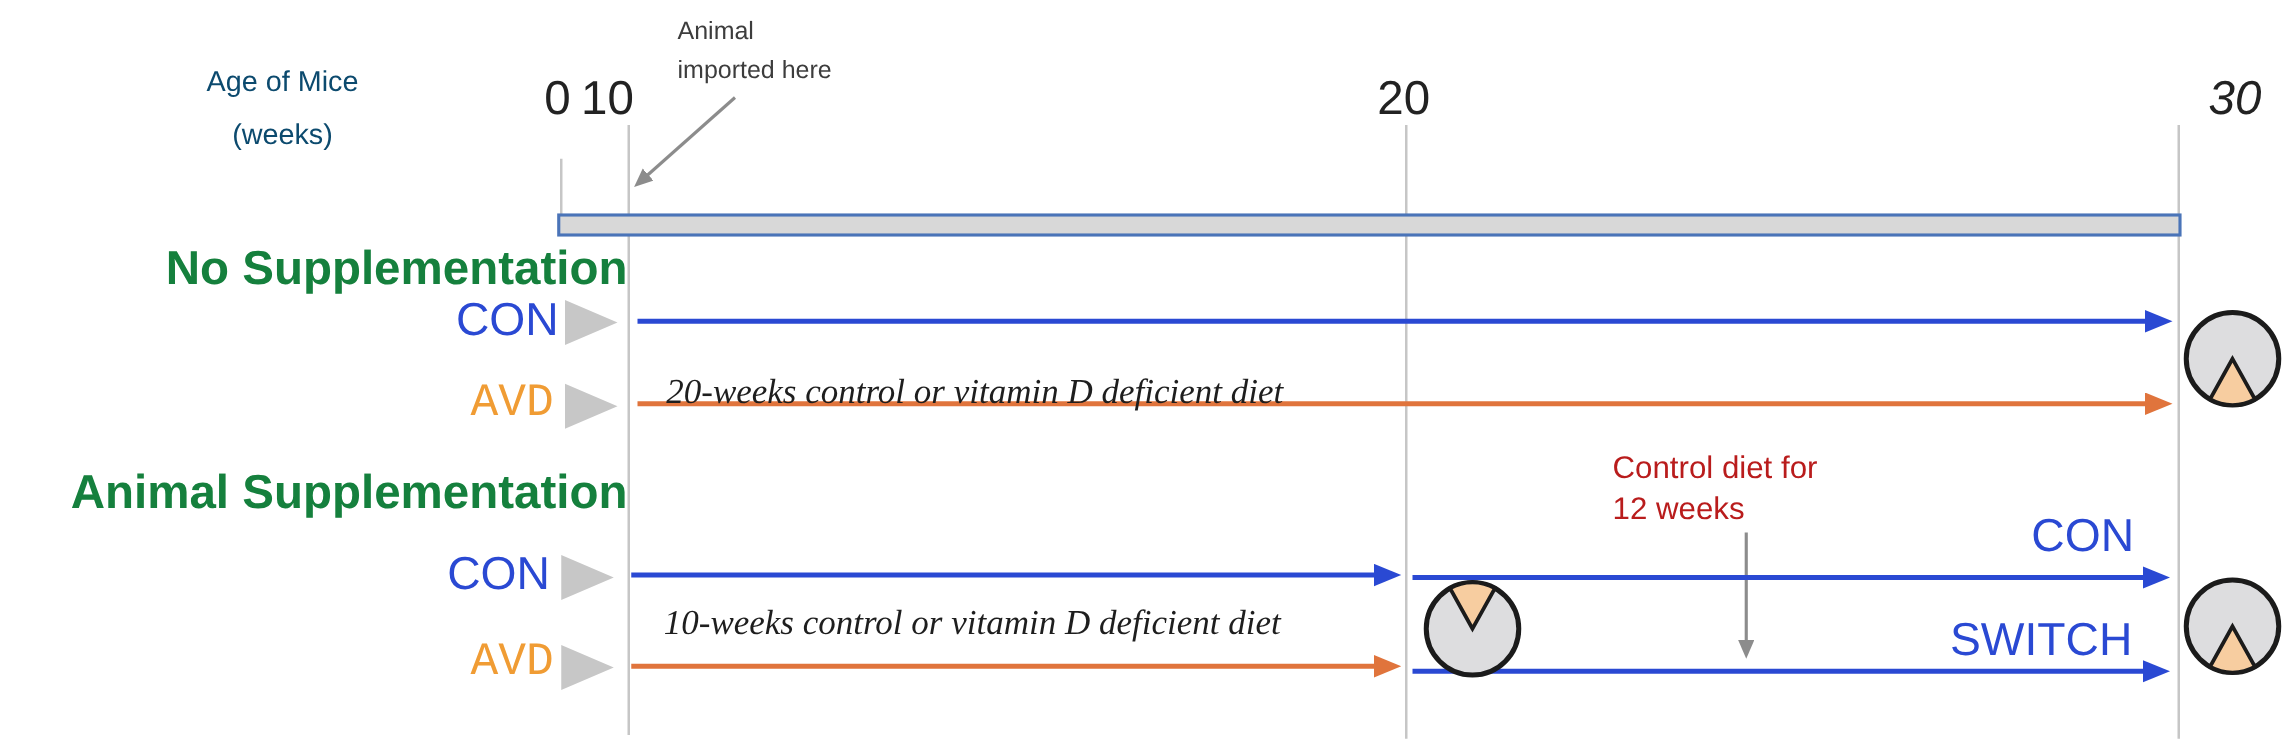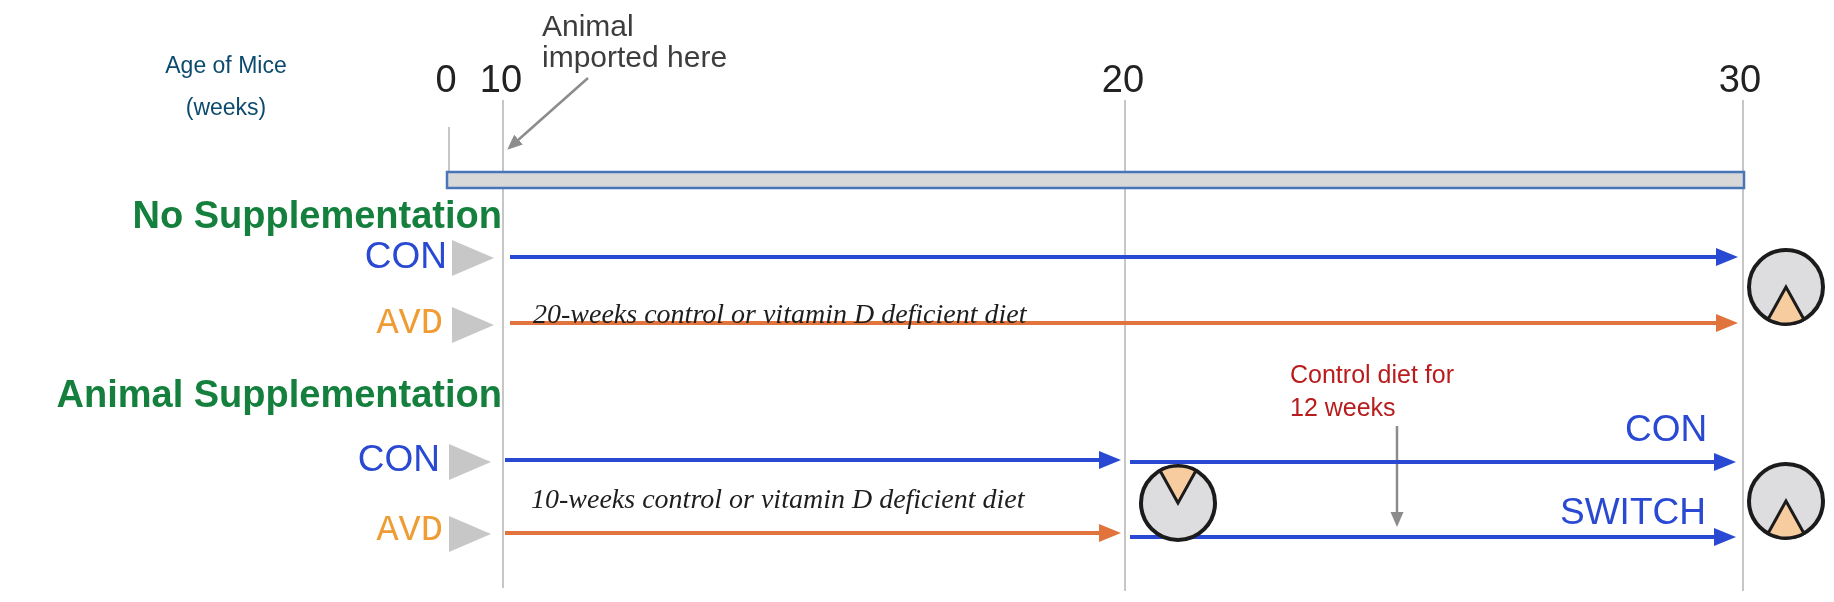--- a/index.html
+++ b/index.html
@@ -6,24 +6,24 @@
   .canvas {
     position:relative; width:1834px; height:602px; background:#ffffff;
     font-family:"Liberation Sans", sans-serif; overflow:hidden;
   }
   .canvas svg { position:absolute; left:0; top:0; }
   .txt { position:absolute; white-space:nowrap; }
   .axis-label { left:120px; top:44px; width:212px; text-align:center;
     font-size:23px; line-height:42px; color:#0c4a6e; }
   .tick { top:58px; width:80px; text-align:center; font-size:38px; color:#222222; }
   .tick-0  { left:406px; }
-  .tick-10 { left:461px; }
+  .tick-10 { left:446px; }
   .tick-20 { left:1083px; }
-  .tick-30 { left:1700px; }
-  .note-gray { font-size:30px; line-height:31px; color:#3d3d3d; }
+  .tick-30 { left:1748px;font-style:italic; }
+  .note-gray { font-size:20px; line-height:31px; color:#3d3d3d; }
   .import-note { left:542px; top:10px; }
   .control-note { left:1290px; top:358px; width:220px; 
     font-size:25px; line-height:33px; color:#b91c1c; white-space:nowrap; }
   .section-title { font-weight:bold; font-size:38px; line-height:46px;
     color:#15803d; text-align:right; }
   .title-nosupp  { left:82px; top:192px; width:420px; }
   .title-chronic { left:22px; top:371px; width:480px; }
   .group-label { font-size:37px; line-height:40px; text-align:right; width:120px; }
   .blue   { color:#2a49d3; }
   .orange { color:#f09c34;font-family:Liberation Mono, monospace; }

